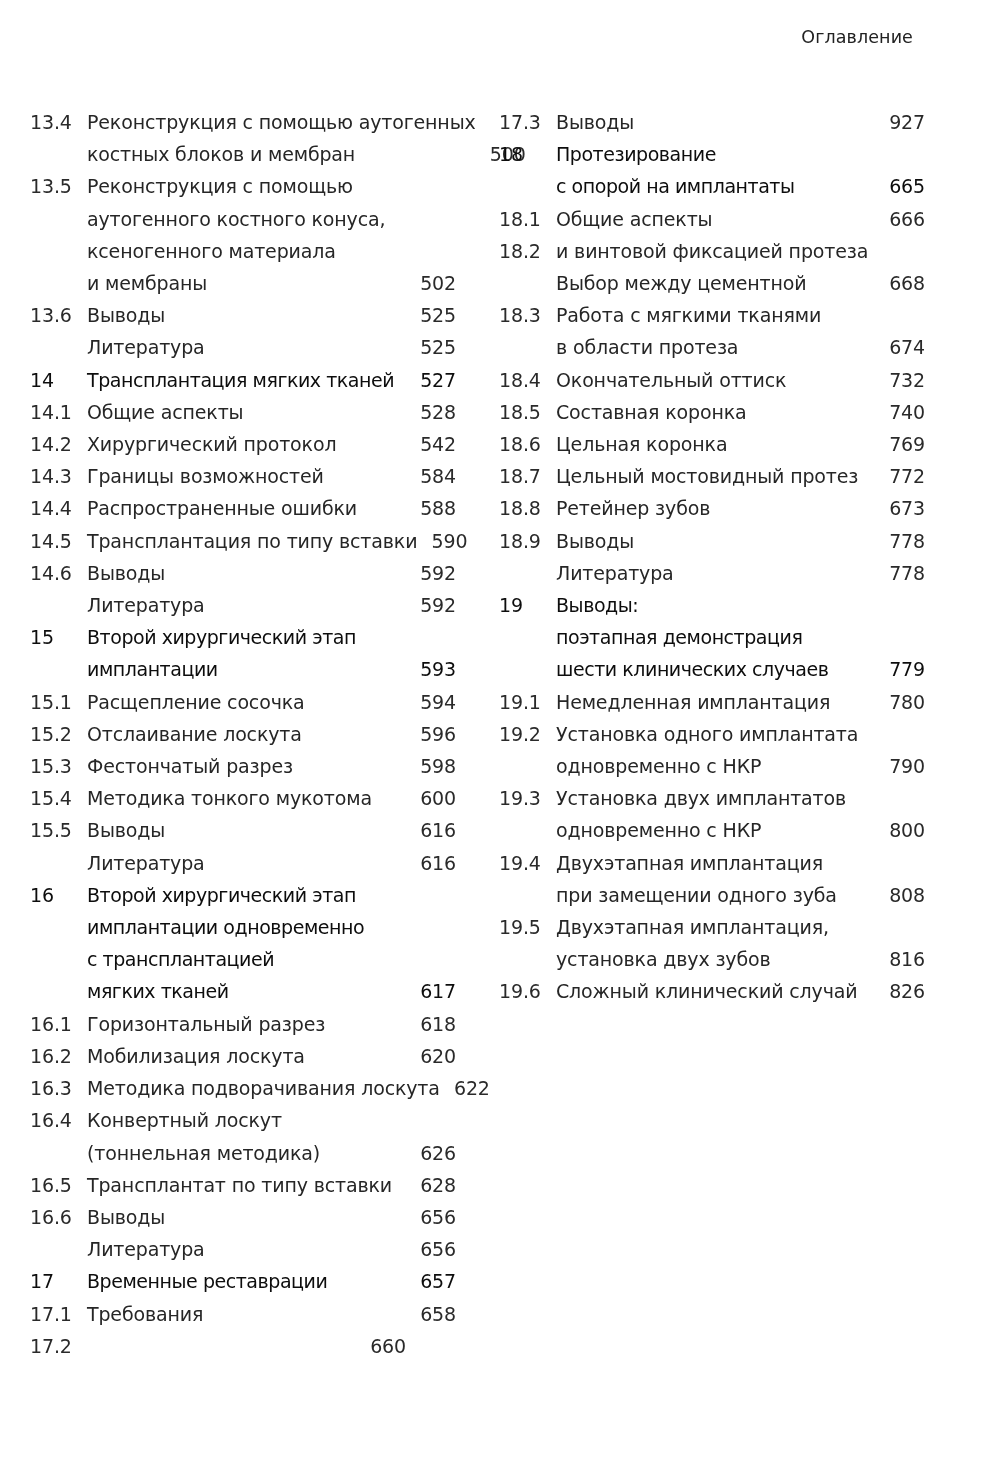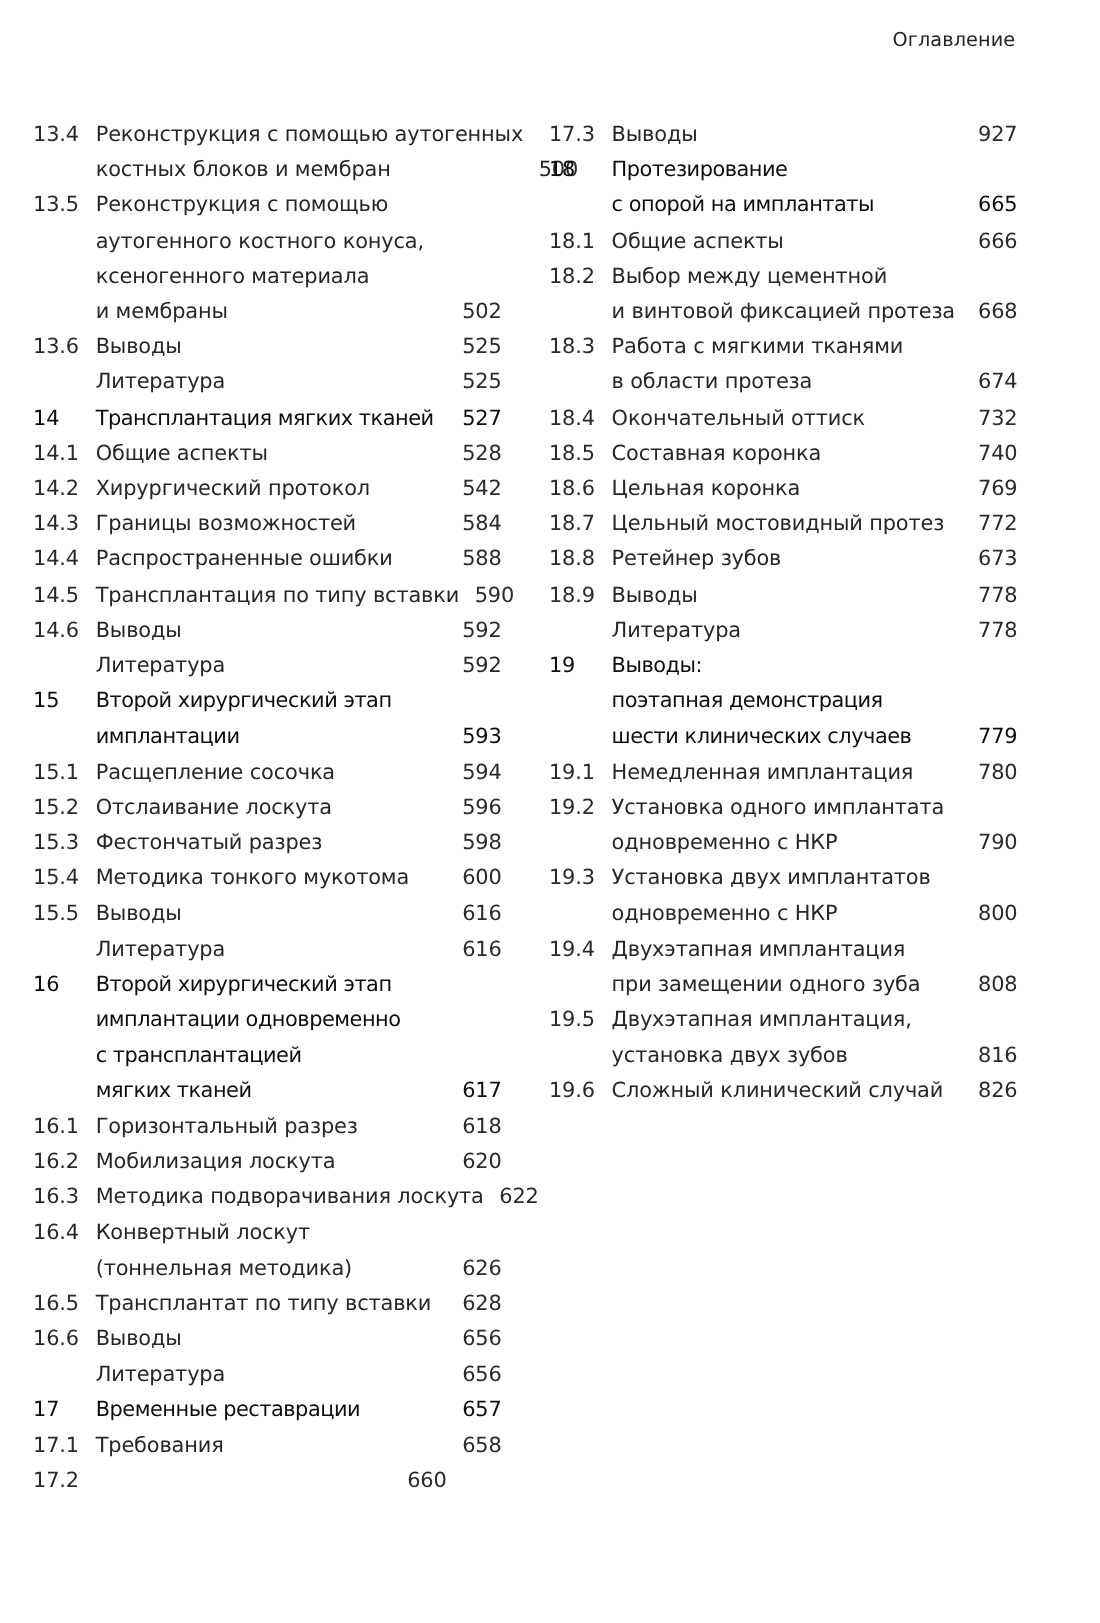--- a/index.html
+++ b/index.html
@@ -11,21 +11,21 @@
     width: 1000px;
     height: 1475px;
     position: relative;
     overflow: hidden;
     font-family: "DejaVu Sans", "Liberation Sans", sans-serif;
     color: #1a1a1a;
   }
   .running-head {
     position: absolute;
     top: 27px;
-    right: 77px;
+    right: 87px;
     font-size: 17.5px;
     color: #222;
     letter-spacing: 0.1px;
   }
   .col {
     position: absolute;
     top: 106px;
   }
   .col-left { left: 30px; width: 426px; }
   .col-right { left: 499px; width: 426px; }
@@ -289,22 +289,22 @@
     <div class="entry section">
       <div class="num">18.1</div>
       <div class="title">
         <span>Общие аспекты</span>
       </div>
       <div class="page">666</div>
     </div>
     <div class="entry section">
       <div class="num">18.2</div>
       <div class="title">
+        <span>и винтовой фиксацией протеза</span>
         <span>Выбор между цементной</span>
-        <span>и винтовой фиксацией протеза</span>
       </div>
       <div class="page">668</div>
     </div>
     <div class="entry section">
       <div class="num">18.3</div>
       <div class="title">
         <span>Работа с мягкими тканями</span>
         <span>в области протеза</span>
       </div>
       <div class="page">674</div>

